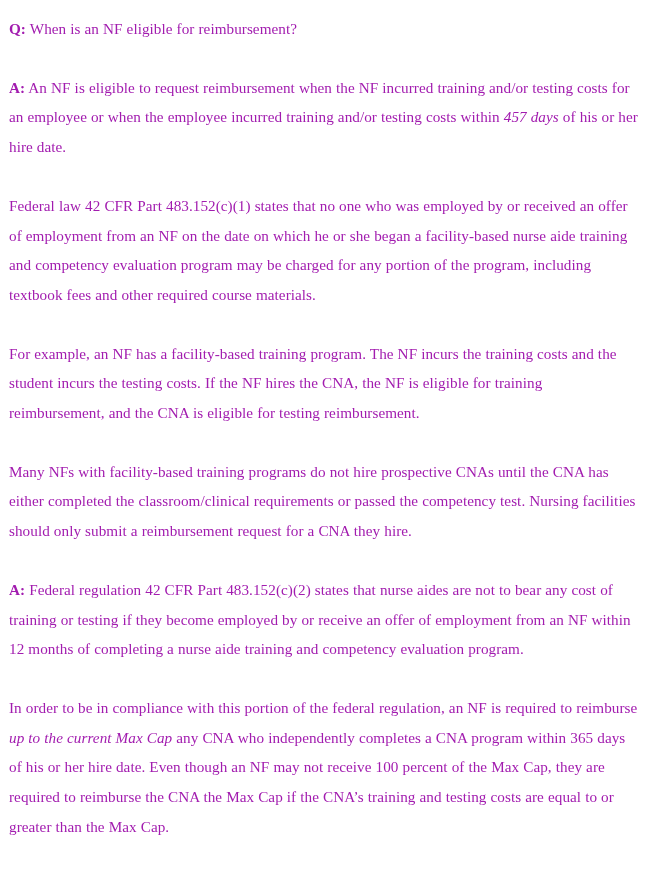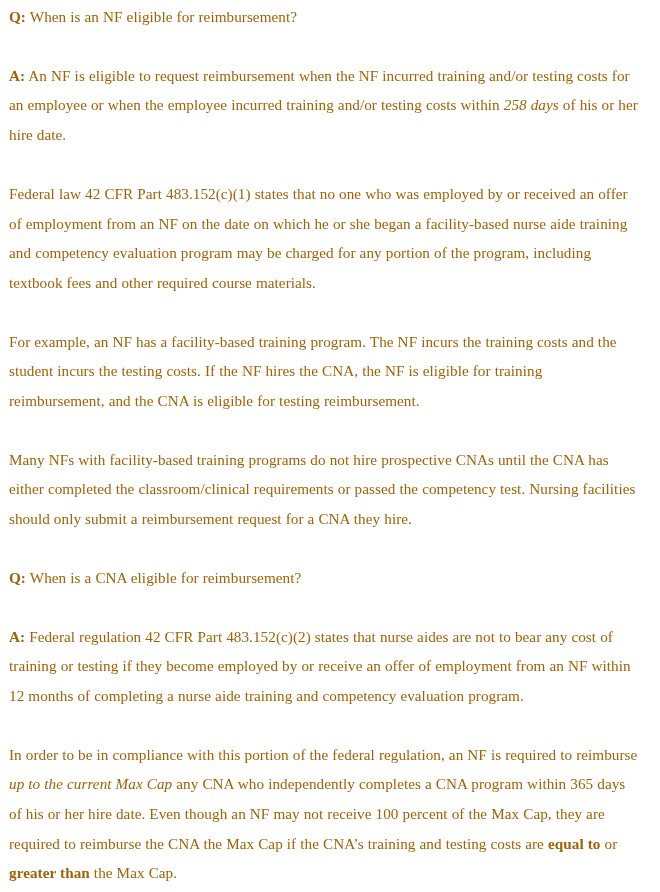--- a/index.html
+++ b/index.html
@@ -17,48 +17,47 @@
     -webkit-font-smoothing: antialiased;
   }
   .page {
     box-sizing: border-box;
     width: 660px;
     height: 892px;
     padding: 2px 20px 0 9px;
     background: #ffffff;
   }
   .para {
-    margin: 0 0 29px 0;
+    margin: 12px 0 29px 0;
     font-size: 15.2px;
     line-height: 29.7px;
     text-align: left;
     letter-spacing: 0.05px;
     word-spacing: 0.2px;
-    color: #a16207;
+    color: #a21caf;
   }
   .para:last-child {
     margin-bottom: 0;
   }
   .lead {
     font-weight: bold;
   }
   .ital {
     font-style: italic;
   }
   .bld {
-    font-weight: bold;
+    font-weight: normal;
   }
 </style>
 </head>
 <body>
 
 <div class="page">
   <div id="content">
       <p class="para"><span class="lead">Q:</span><span> When is an NF eligible for reimbursement?</span></p>
-      <p class="para"><span class="lead">A:</span><span> An NF is eligible to request reimbursement when the NF incurred training and/or testing costs for an employee or when the employee incurred training and/or testing costs within </span><span class="ital">258 days</span><span> of his or her hire date.</span></p>
+      <p class="para"><span class="lead">A:</span><span> An NF is eligible to request reimbursement when the NF incurred training and/or testing costs for an employee or when the employee incurred training and/or testing costs within </span><span class="ital">457 days</span><span> of his or her hire date.</span></p>
       <p class="para"><span>Federal law 42 CFR Part 483.152(c)(1) states that no one who was employed by or received an offer of employment from an NF on the date on which he or she began a facility-based nurse aide training and competency evaluation program may be charged for any portion of the program, including textbook fees and other required course materials.</span></p>
       <p class="para"><span>For example, an NF has a facility-based training program. The NF incurs the training costs and the student incurs the testing costs. If the NF hires the CNA, the NF is eligible for training reimbursement, and the CNA is eligible for testing reimbursement.</span></p>
       <p class="para"><span>Many NFs with facility-based training programs do not hire prospective CNAs until the CNA has either completed the classroom/clinical requirements or passed the competency test. Nursing facilities should only submit a reimbursement request for a CNA they hire.</span></p>
-      <p class="para"><span class="lead">Q:</span><span> When is a CNA eligible for reimbursement?</span></p>
       <p class="para"><span class="lead">A:</span><span> Federal regulation 42 CFR Part 483.152(c)(2) states that nurse aides are not to bear any cost of training or testing if they become employed by or receive an offer of employment from an NF within 12 months of completing a nurse aide training and competency evaluation program.</span></p>
       <p class="para"><span>In order to be in compliance with this portion of the federal regulation, an NF is required to reimburse </span><span class="ital">up to the current Max Cap</span><span> any CNA who independently completes a CNA program within 365 days of his or her hire date. Even though an NF may not receive 100 percent of the Max Cap, they are required to reimburse the CNA the Max Cap if the CNA’s training and testing costs are </span><span class="bld">equal to</span><span> or </span><span class="bld">greater than</span><span> the Max Cap.</span></p>
     </div>
 </div>
 
 </body></html>

